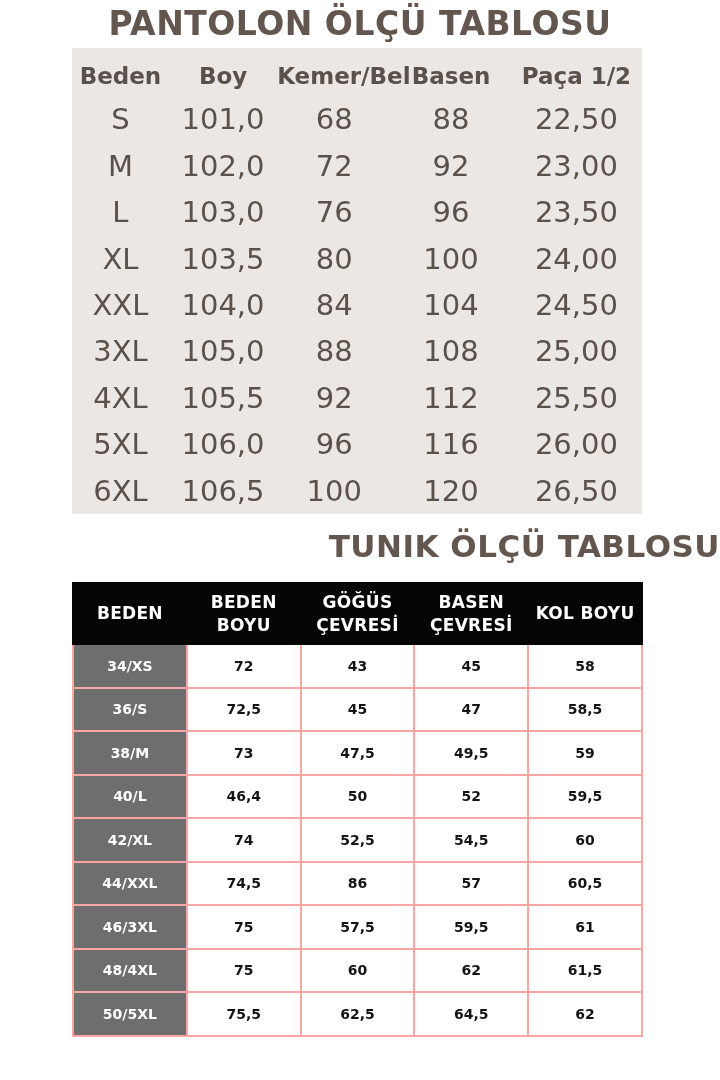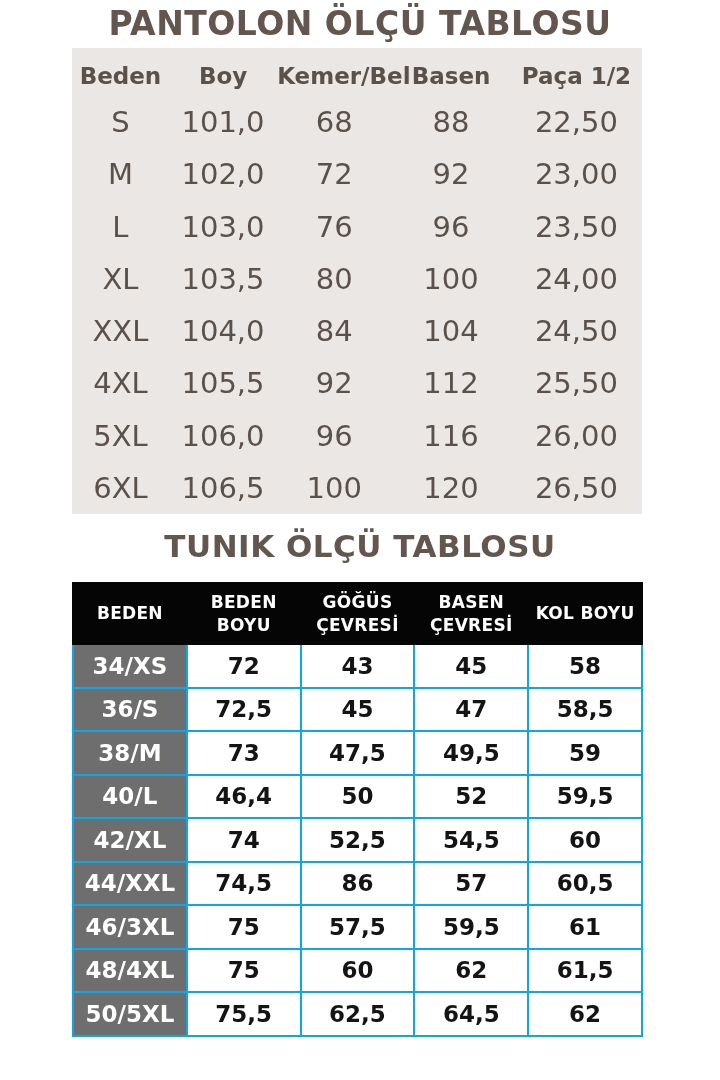--- a/index.html
+++ b/index.html
@@ -14,21 +14,21 @@
   
   .chart-title {
     position: absolute;
     left: 0; width: 720px;
     text-align: center;
     color: #63564f;
     font-weight: bold;
     letter-spacing: 0.5px;
   }
   #pantolon-title { top: 4px; font-size: 33px; }
-  #tunik-title    { top: 528px; font-size: 31px; }
+  #tunik-title    { top: 528px; font-size: 31px; text-align: right; }
 
   
   .pantolon-panel {
     position: absolute;
     left: 72px; top: 48px;
     width: 570px; height: 466px;
     background: #eae7e4;
   }
   .pantolon-table {
     width: 100%; height: 100%;
@@ -74,26 +74,26 @@
     vertical-align: middle;
     height: 61px;
     line-height: 1.35;
     white-space: pre-line;
     border: 2px solid #050505;
     letter-spacing: 0.3px;
   }
   .tunik-table td {
     background: #ffffff;
     color: #141414;
-    font-size: 23px;
+    font-size: 14px;
     font-weight: bold;
     text-align: center;
     vertical-align: middle;
     height: 43.5px;
-    border: 2px solid #0ea5e9;
+    border: 2px solid #fca5a5;
   }
   .tunik-table td:first-child {
     background: #6e6e6e;
     color: #ffffff;
   }
 </style>
 </head>
 <body>
 
 <h1 class="chart-title" id="pantolon-title">PANTOLON ÖLÇÜ TABLOSU</h1>
@@ -144,20 +144,27 @@
           <td>80</td>
           <td>100</td>
           <td>24,00</td>
         </tr>
         <tr>
           <td>XXL</td>
           <td>104,0</td>
           <td>84</td>
           <td>104</td>
           <td>24,50</td>
+        </tr>
+        <tr>
+          <td>3XL</td>
+          <td>105,0</td>
+          <td>88</td>
+          <td>108</td>
+          <td>25,00</td>
         </tr>
         <tr>
           <td>4XL</td>
           <td>105,5</td>
           <td>92</td>
           <td>112</td>
           <td>25,50</td>
         </tr>
         <tr>
           <td>5XL</td>

